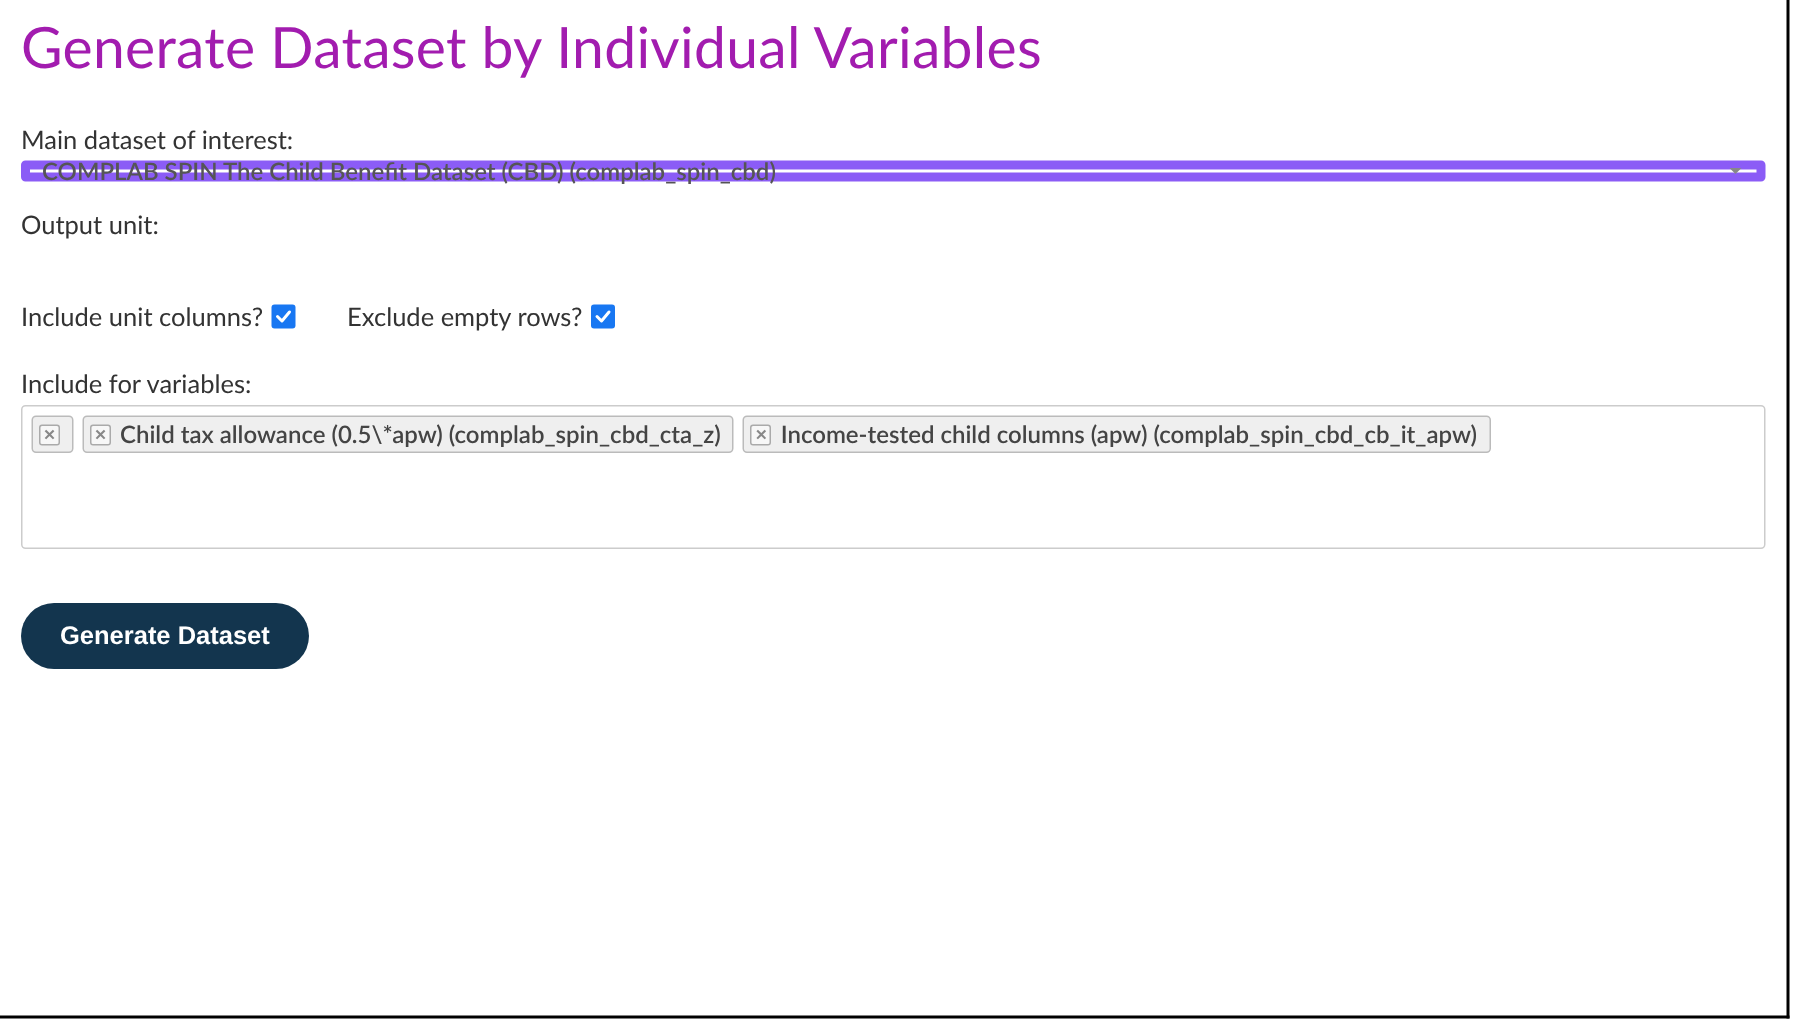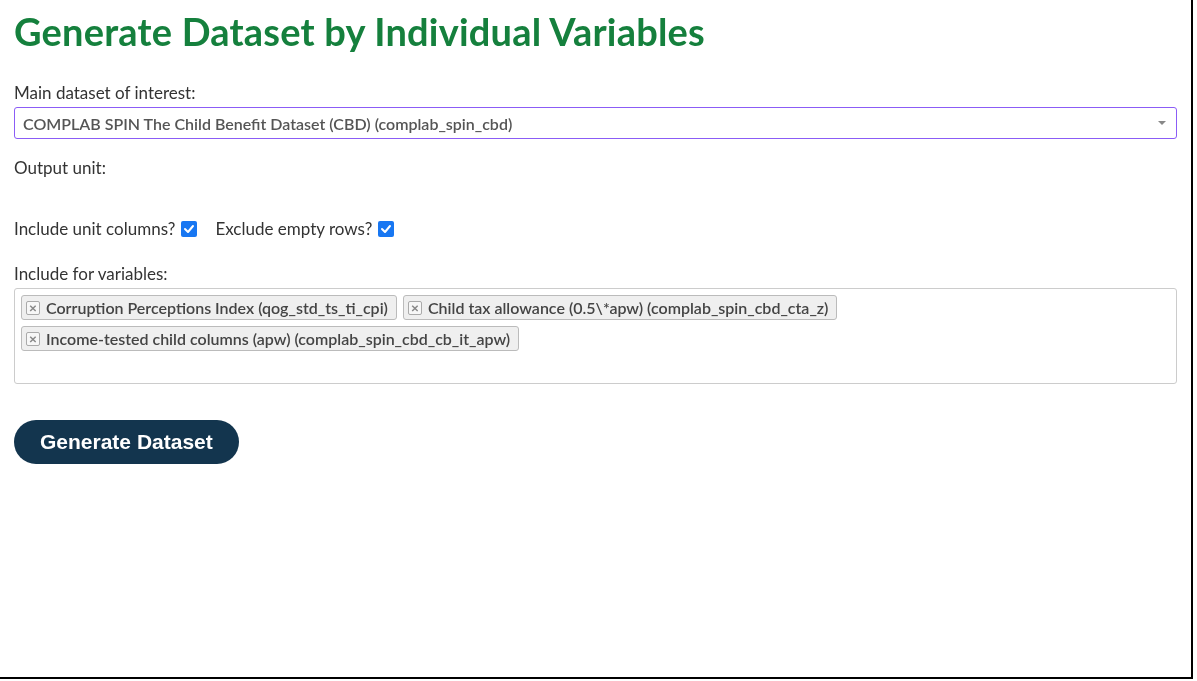--- a/index.html
+++ b/index.html
@@ -14,39 +14,39 @@
   }
   .frame {
     width: 1193px;
     height: 679px;
     border-right: 2px solid #000;
     border-bottom: 2px solid #000;
     padding: 8px 14px 0 14px;
     position: relative;
   }
   h1.page-title {
-    font-weight: 700;
+    font-weight: 400;
     font-size: 38px;
-    color: #15803d;
+    color: #a21caf;
     margin: 0 0 28px 0;
     letter-spacing: 0.2px;
   }
   .field-block { margin-bottom: 14px; margin-top: 12px; }
   .field-label {
     font-size: 17px;
     color: #333;
     margin-bottom: 4px;
   }
   
   .combobox {
     width: 100%;
-    border: 1px solid #8b5cf6;
+    border: 6px solid #8b5cf6;
     border-radius: 3px;
     background: #fff;
-    height: 32px;
+    height: 14px;
     display: flex;
     align-items: center;
     padding: 0 8px;
     position: relative;
     font-size: 16px;
     font-weight: 600;
     color: #555;
   }
   .combobox .caret {
     position: absolute;
@@ -80,21 +80,21 @@
     transform: translateY(-60%) rotate(45deg);
     width: 6px; height: 6px;
     border-right: 1.5px solid #555;
     border-bottom: 1.5px solid #555;
   }
   .gap-lg { margin-bottom: 40px; }
 
   .checkbox-row {
     display: flex;
     align-items: center;
-    gap: 4px;
+    gap: 20px;
     font-size: 17px;
     color: #333;
     margin-bottom: 24px;
   }
   .checkbox-row .group { display: flex; align-items: center; gap: 4px; }
   .cbx {
     width: 16px; height: 16px;
     border-radius: 2px;
     background: #1877F2;
     display: inline-flex;
@@ -140,21 +140,21 @@
   }
 
   .primary-btn {
     margin-top: 22px;
     background: #13354e;
     color: #fff;
     border: none;
     border-radius: 22px;
     height: 44px;
     padding: 0 26px;
-    font-size: 21px;
+    font-size: 17px;
     font-weight: 700;
     cursor: pointer;
   }
 </style>
 </head>
 <body>
 
 <div class="frame">
 
   <h1 class="page-title">Generate Dataset by Individual Variables</h1>
@@ -194,21 +194,20 @@
       </span>
     </span>
   </div>
 
   
   <div class="field-block">
     <div class="field-label">Include for variables:</div>
     <div class="tags-box">
       <span class="tag">
         <span class="x">✕</span>
-        <span>Corruption Perceptions Index (qog_std_ts_ti_cpi)</span>
       </span>
       <span class="tag">
         <span class="x">✕</span>
         <span>Child tax allowance (0.5\*apw) (complab_spin_cbd_cta_z)</span>
       </span>
       <span class="tag">
         <span class="x">✕</span>
         <span>Income-tested child columns (apw) (complab_spin_cbd_cb_it_apw)</span>
       </span>
     </div>

